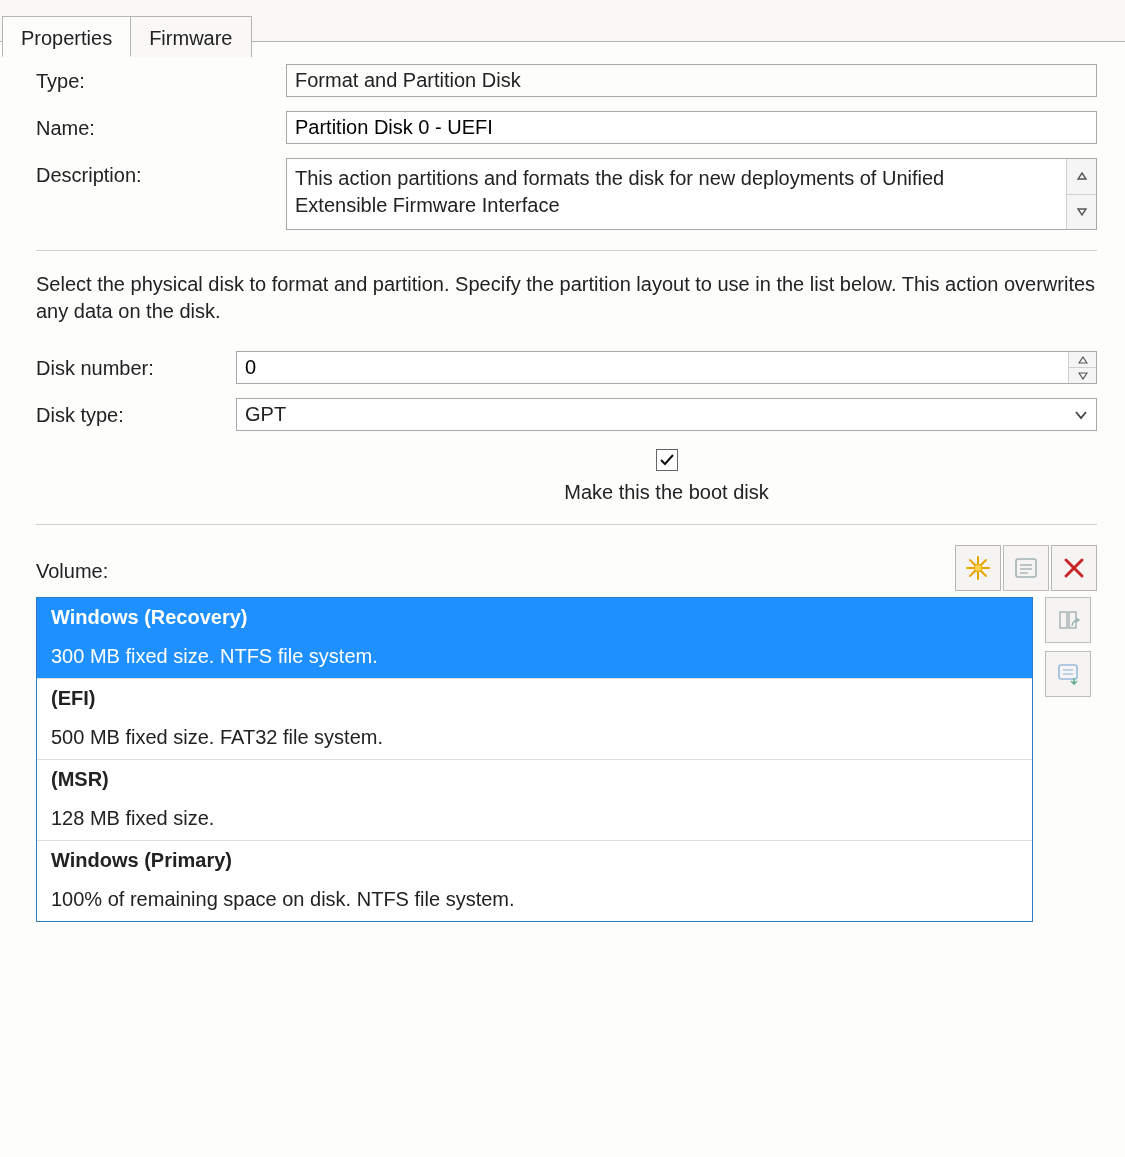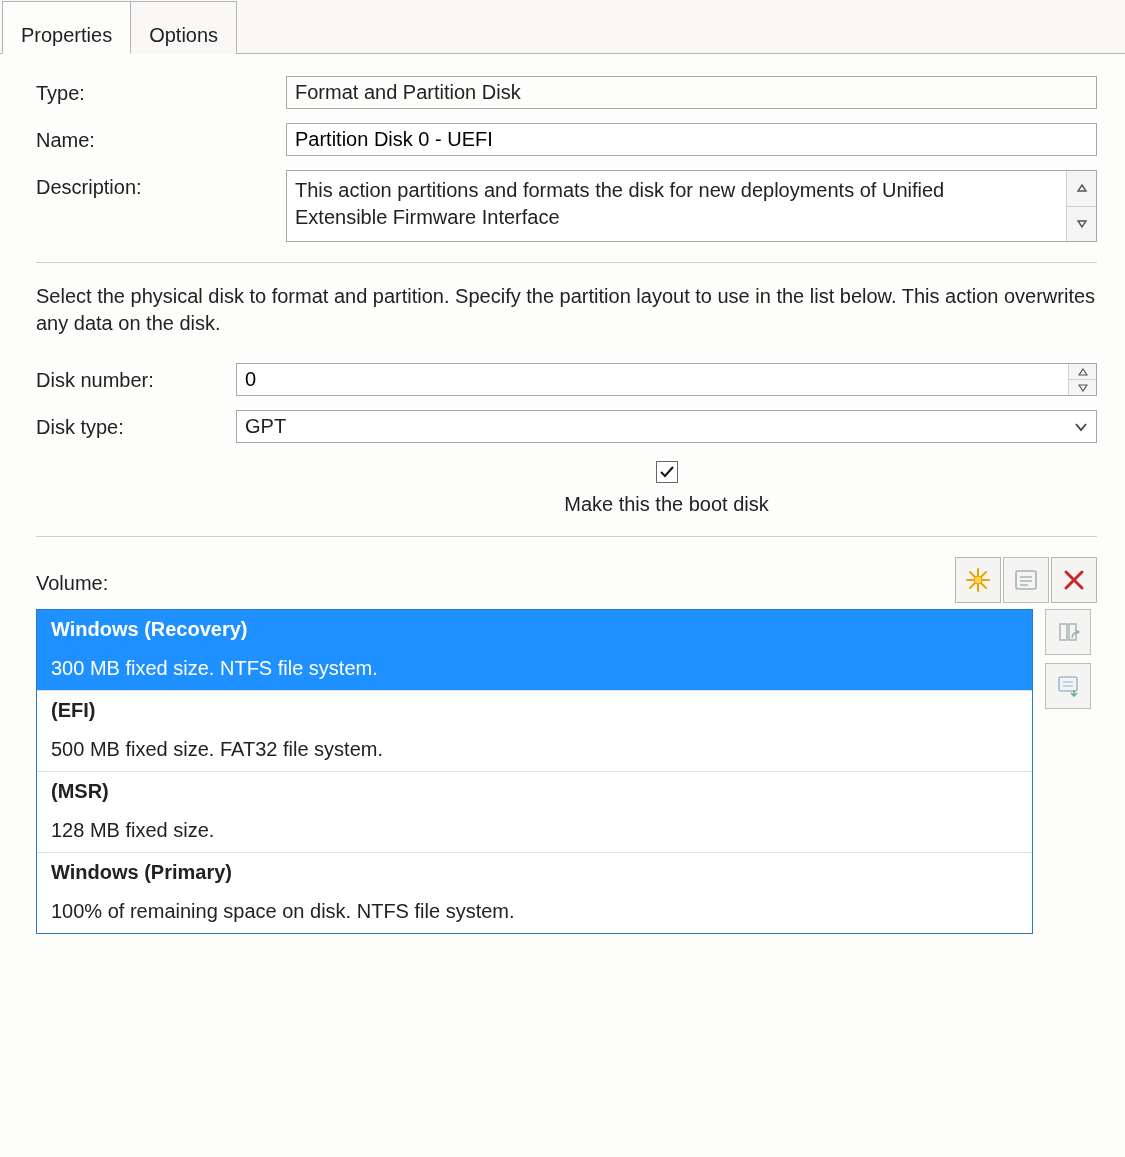--- a/index.html
+++ b/index.html
@@ -11,27 +11,27 @@
     color: #222;
     width: 1125px;
   }
   .tabs {
     display: flex;
     padding-left: 2px;
     border-bottom: 1px solid #b5b5b5;
     background: #f9f8f7;
   }
   .tab {
-    padding: 22px 18px 6px 18px;
+    padding: 10px 18px 6px 18px;
     background: #f9f8f7;
     border: 1px solid #b5b5b5;
     border-bottom: none;
     margin-right: -1px;
     position: relative;
-    top: 1px;
+    top: 16px;
     cursor: default;
   }
   .tab.active {
     background: #fdfdfc;
     border-bottom: 1px solid #fdfdfc;
     z-index: 2;
   }
   .panel {
     padding: 22px 28px 18px 36px;
     background: #fdfdfc;
@@ -203,21 +203,21 @@
     flex-direction: column;
     gap: 8px;
   }
   svg { display: block; }
 </style>
 </head>
 <body>
 
 <div class="tabs">
   <div class="tab active">Properties</div>
-  <div class="tab">Options</div>
+  <div class="tab">Firmware</div>
 </div>
 
 <div class="panel">
 
   <div class="row">
     <div class="label-col">Type:</div>
     <div class="field-col">
       <div class="ro-box">Format and Partition Disk</div>
     </div>
   </div>

